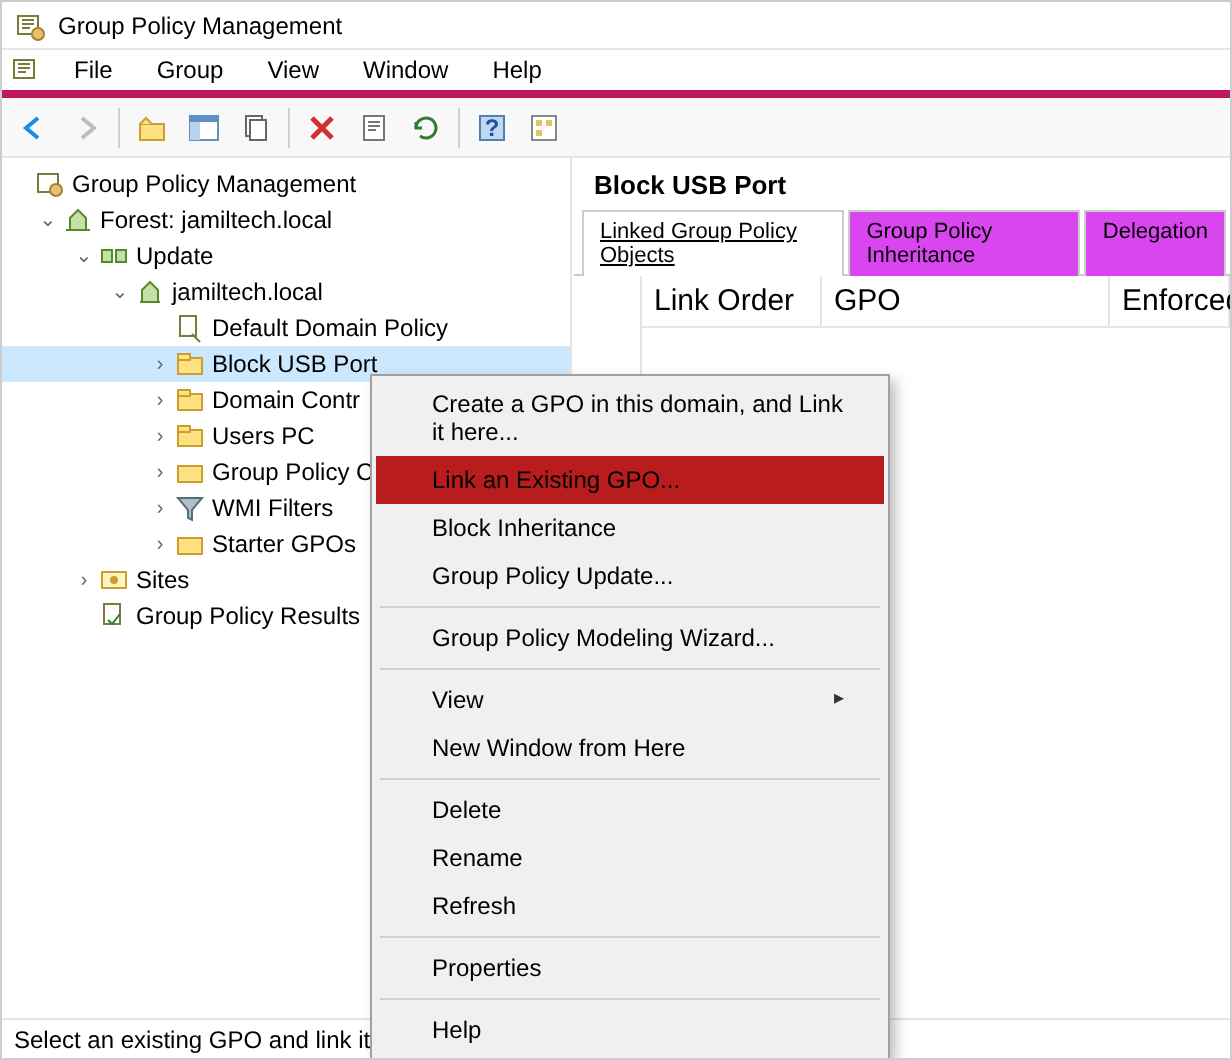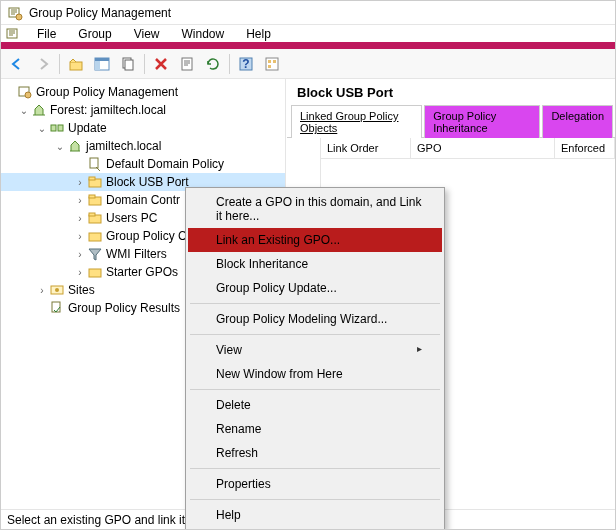--- a/index.html
+++ b/index.html
@@ -1,21 +1,21 @@
 <!DOCTYPE html>
 <html><head>
 <meta charset="utf-8">
 <style>
 * { box-sizing: border-box; margin: 0; padding: 0; font-family: "Segoe UI", Tahoma, sans-serif; font-size: 12px; }
 body { background: #fff; width: 616px; height: 530px; overflow: hidden; border: 1px solid #ccc; position: relative; display: flex; flex-direction: column; }
 
 .titlebar { display: flex; align-items: center; gap: 6px; padding: 4px 6px; border-bottom: 1px solid #e5e5e5; height: 24px; }
 .titlebar .icon { width: 16px; height: 16px; }
 
-.menubar { display: flex; align-items: center; gap: 2px; padding: 2px 4px; height: 24px; border-bottom: 7px solid #be185d; }
+.menubar { display: flex; align-items: center; gap: 2px; padding: 2px 4px; height: 24px; border-bottom: 4px solid #be185d; }
 .menubar .menu-item { padding: 2px 10px; cursor: default; }
 
 .toolbar { display: flex; align-items: center; gap: 2px; padding: 2px 4px; height: 30px; border-bottom: 1px solid #e5e5e5; background: #f8f8f8; }
 .toolbar .tb-btn { width: 24px; height: 24px; display: flex; align-items: center; justify-content: center; border: 1px solid transparent; }
 .toolbar .sep { width: 1px; height: 20px; background: #d0d0d0; margin: 0 2px; }
 
 .main { flex: 1; display: flex; min-height: 0; }
 .tree-pane { width: 285px; border-right: 1px solid #e5e5e5; overflow: auto; padding: 4px 0; position: relative; }
 .detail-pane { flex: 1; display: flex; flex-direction: column; border-left: 1px solid #fff; }
 
@@ -32,21 +32,21 @@
 .ind-3 { padding-left: 52px; }
 .ind-4 { padding-left: 72px; }
 
 .detail-title { font-weight: bold; padding: 6px 10px 4px; font-size: 13px; }
 .tabs { display: flex; border-bottom: 1px solid #ccc; padding-left: 4px; }
 .tab { padding: 4px 8px; border: 1px solid #ccc; border-bottom: none; margin-right: 2px; background: #d946ef; font-size: 11px; position: relative; top: 1px; }
 .tab.active { background: #fff; text-decoration: underline; }
 
 .grid { flex: 1; display: flex; flex-direction: column; }
 .grid-header { display: flex; border-bottom: 1px solid #e5e5e5; background: #fff; }
-.grid-header .col { padding: 4px 6px; border-right: 1px solid #e5e5e5; font-size: 11px; }
+.grid-header .col { padding: 4px 6px; border-right: 1px solid #e5e5e5; font-size: 15px; }
 .col-spacer { width: 34px; border-right: 1px solid #e5e5e5; display: flex; flex-direction: column; align-items: center; justify-content: center; gap: 12px; padding-top: 4px; }
 .grid-rows { flex: 1; }
 
 .statusbar { height: 20px; border-top: 1px solid #e5e5e5; padding: 2px 6px; font-size: 11px; display: flex; align-items: center; }
 
 .context-menu { position: absolute; left: 184px; top: 186px; width: 260px; background: #f0f0f0; border: 1px solid #a0a0a0; box-shadow: 3px 3px 6px rgba(0,0,0,0.25); padding: 2px; z-index: 100; }
 .context-menu .cm-item { padding: 5px 20px 5px 28px; cursor: default; font-size: 12px; }
 .context-menu .cm-item.highlight { background: #b91c1c; }
 .context-menu .cm-sep { height: 1px; background: #d0d0d0; margin: 3px 2px; }
 .context-menu .cm-item.has-sub::after { content: "▸"; float: right; font-size: 10px; color: #333; }

